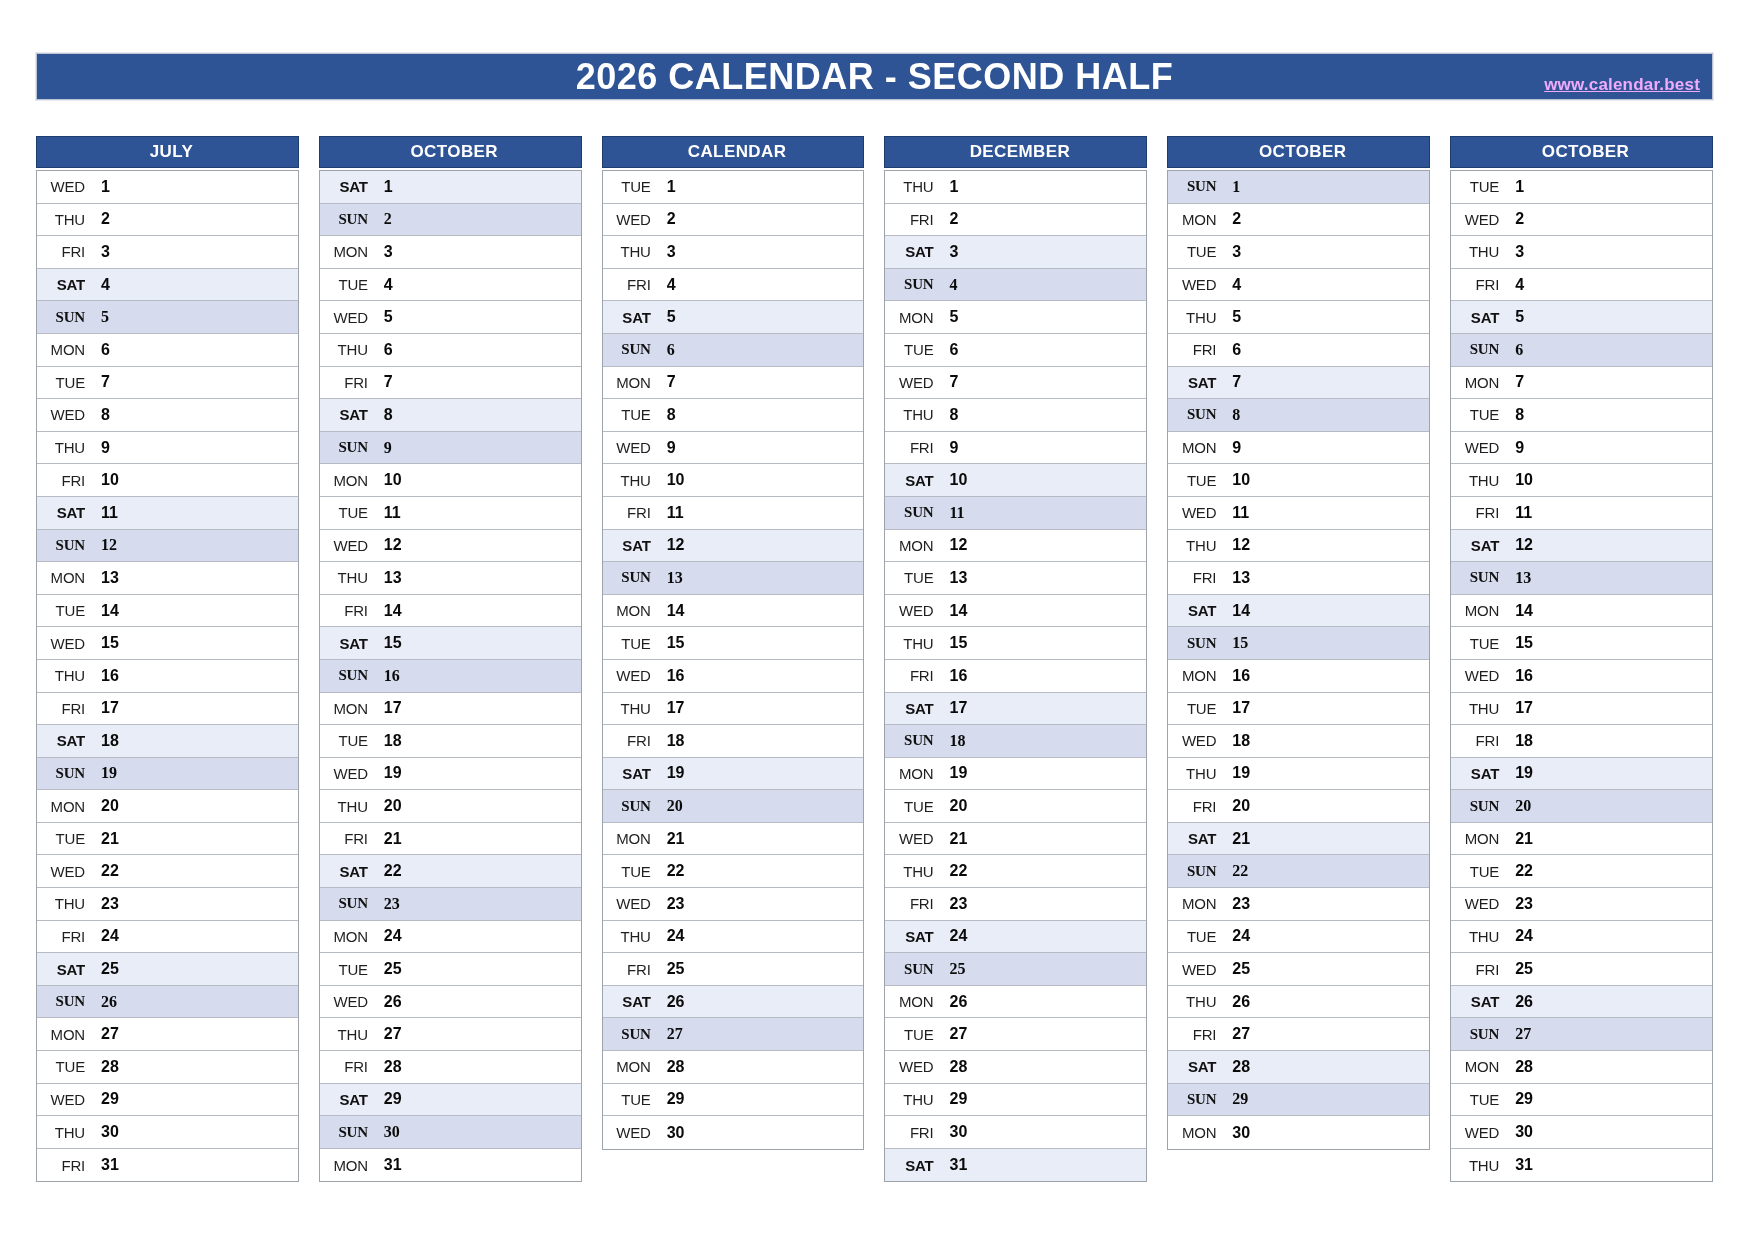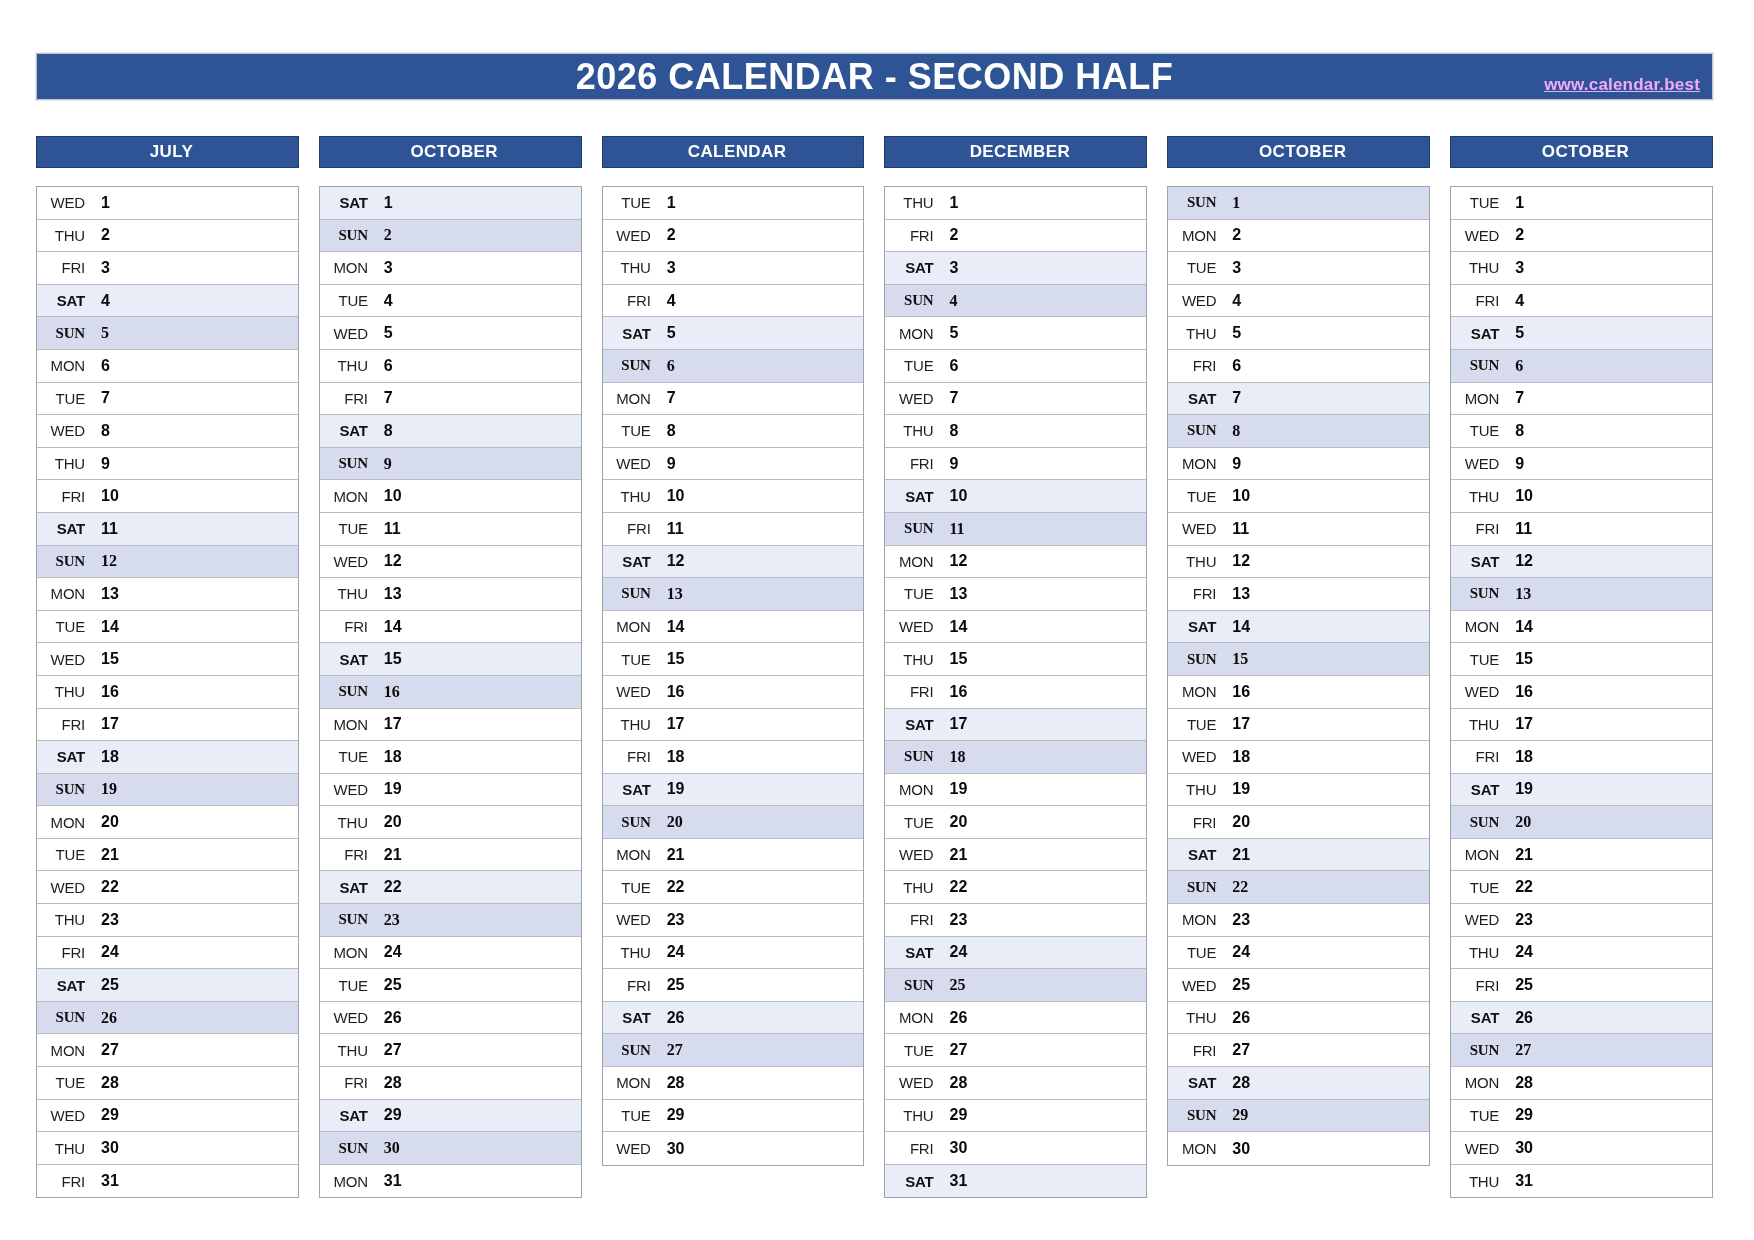--- a/index.html
+++ b/index.html
@@ -39,21 +39,21 @@
   }
   .month{flex:1 1 0;min-width:0;}
   .month-header{
     height:32px;line-height:30px;text-align:center;
     background:var(--header-blue);color:#fff;
     font-size:17px;font-weight:bold;letter-spacing:.4px;
     border:1px solid var(--header-blue-edge);
     padding-left:8px;
   }
   .rows{
-    margin-top:18px;
+    margin-top:2px;
     border:1px solid var(--table-border);
     background:#c2410c;
   }
   .row{
     height:32.6px;display:flex;align-items:center;
     border-bottom:1px solid var(--row-border);
     background:#fff;padding-left:6px;
   }
   .row:last-child{border-bottom:none;}
   .row.sat{background:var(--sat-bg);}

